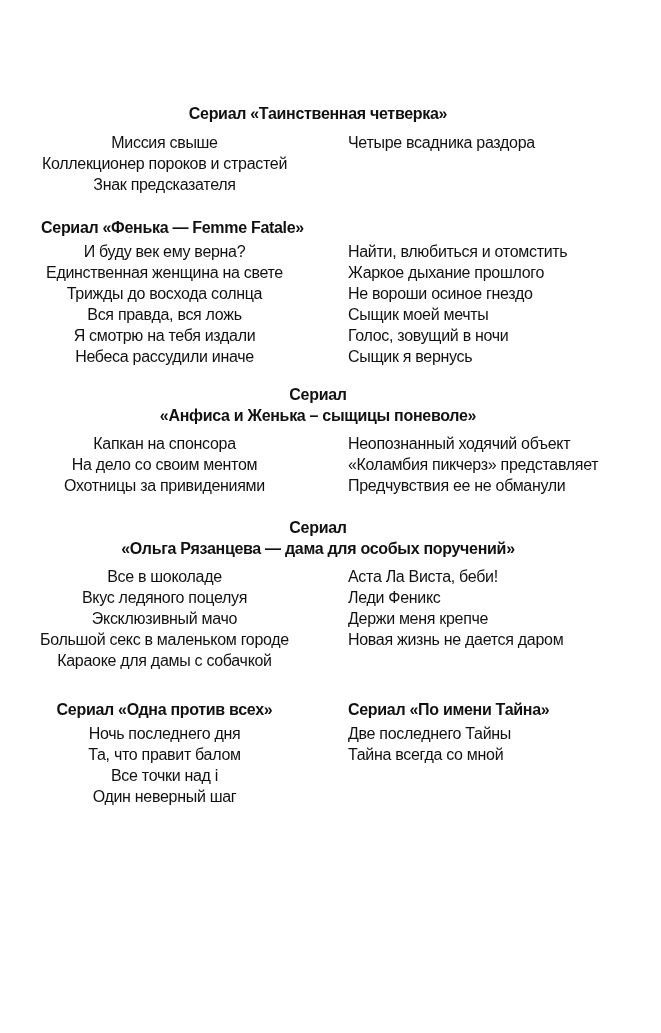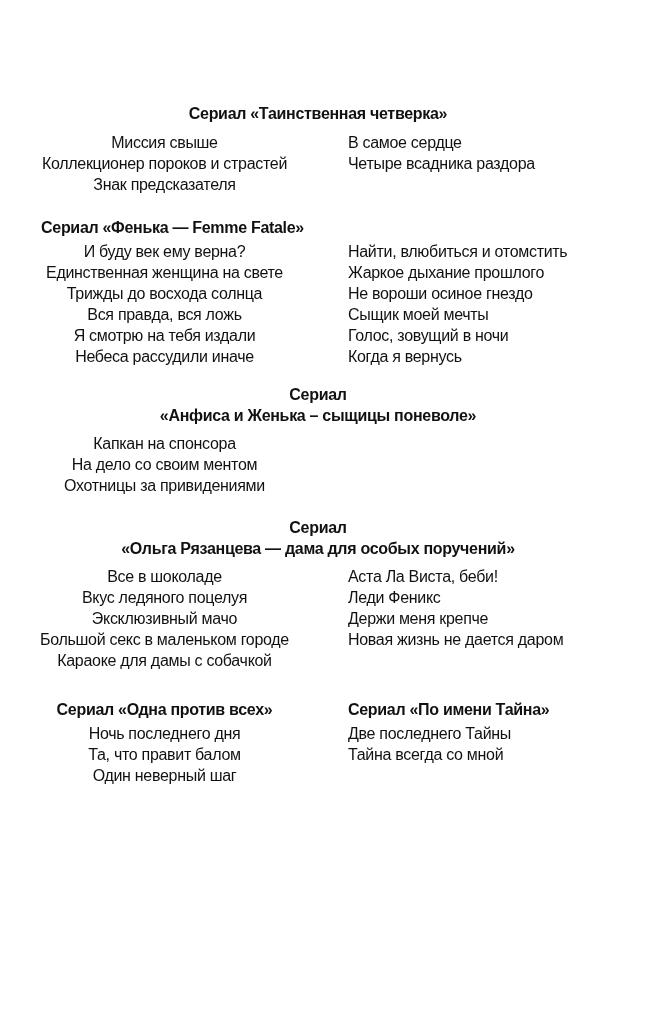--- a/index.html
+++ b/index.html
@@ -69,21 +69,20 @@
 
     <section class="block s1">
       <h2 class="center-heading">Сериал «Таинственная четверка»</h2>
       <div class="cols">
         <div class="col-left">
           <div class="item">Миссия свыше</div>
           <div class="item">Коллекционер пороков и страстей</div>
           <div class="item">Знак предсказателя</div>
         </div>
         <div class="col-right">
-          <div class="item">В самое сердце</div>
           <div class="item">Четыре всадника раздора</div>
         </div>
       </div>
     </section>
 
     <section class="block s2">
       <div class="cols header-row">
         <div class="col-left heading-cell">Сериал «Фенька — Femme Fatale»</div>
       </div>
       <div class="cols">
@@ -94,35 +93,40 @@
           <div class="item">Вся правда, вся ложь</div>
           <div class="item">Я смотрю на тебя издали</div>
           <div class="item">Небеса рассудили иначе</div>
         </div>
         <div class="col-right">
           <div class="item">Найти, влюбиться и отомстить</div>
           <div class="item">Жаркое дыхание прошлого</div>
           <div class="item">Не вороши осиное гнездо</div>
           <div class="item">Сыщик моей мечты</div>
           <div class="item">Голос, зовущий в ночи</div>
-          <div class="item">Когда я вернусь</div>
+          <div class="item">Сыщик я вернусь</div>
         </div>
       </div>
     </section>
 
     <section class="block s3">
       <h2 class="center-heading">
         <span class="hline">Сериал</span>
         <span class="hline">«Анфиса и Женька – сыщицы поневоле»</span>
       </h2>
       <div class="cols">
         <div class="col-left">
           <div class="item">Капкан на спонсора</div>
           <div class="item">На дело со своим ментом</div>
           <div class="item">Охотницы за привидениями</div>
+        </div>
+        <div class="col-right">
+          <div class="item">Неопознанный ходячий объект</div>
+          <div class="item">«Коламбия пикчерз» представляет</div>
+          <div class="item">Предчувствия ее не обманули</div>
         </div>
       </div>
     </section>
 
     <section class="block s4">
       <h2 class="center-heading">
         <span class="hline">Сериал</span>
         <span class="hline">«Ольга Рязанцева — дама для особых поручений»</span>
       </h2>
       <div class="cols">
@@ -144,20 +148,21 @@
 
     <section class="block s5">
       <div class="cols header-row">
         <div class="col-left heading-cell">Сериал «Одна против всех»</div>
         <div class="col-right heading-cell">Сериал «По имени Тайна»</div>
       </div>
       <div class="cols">
         <div class="col-left">
           <div class="item">Ночь последнего дня</div>
           <div class="item">Та, что правит балом</div>
+          <div class="item">Все точки над i</div>
           <div class="item">Один неверный шаг</div>
         </div>
         <div class="col-right">
           <div class="item">Две последнего Тайны</div>
           <div class="item">Тайна всегда со мной</div>
         </div>
       </div>
     </section>
 
   </div>

